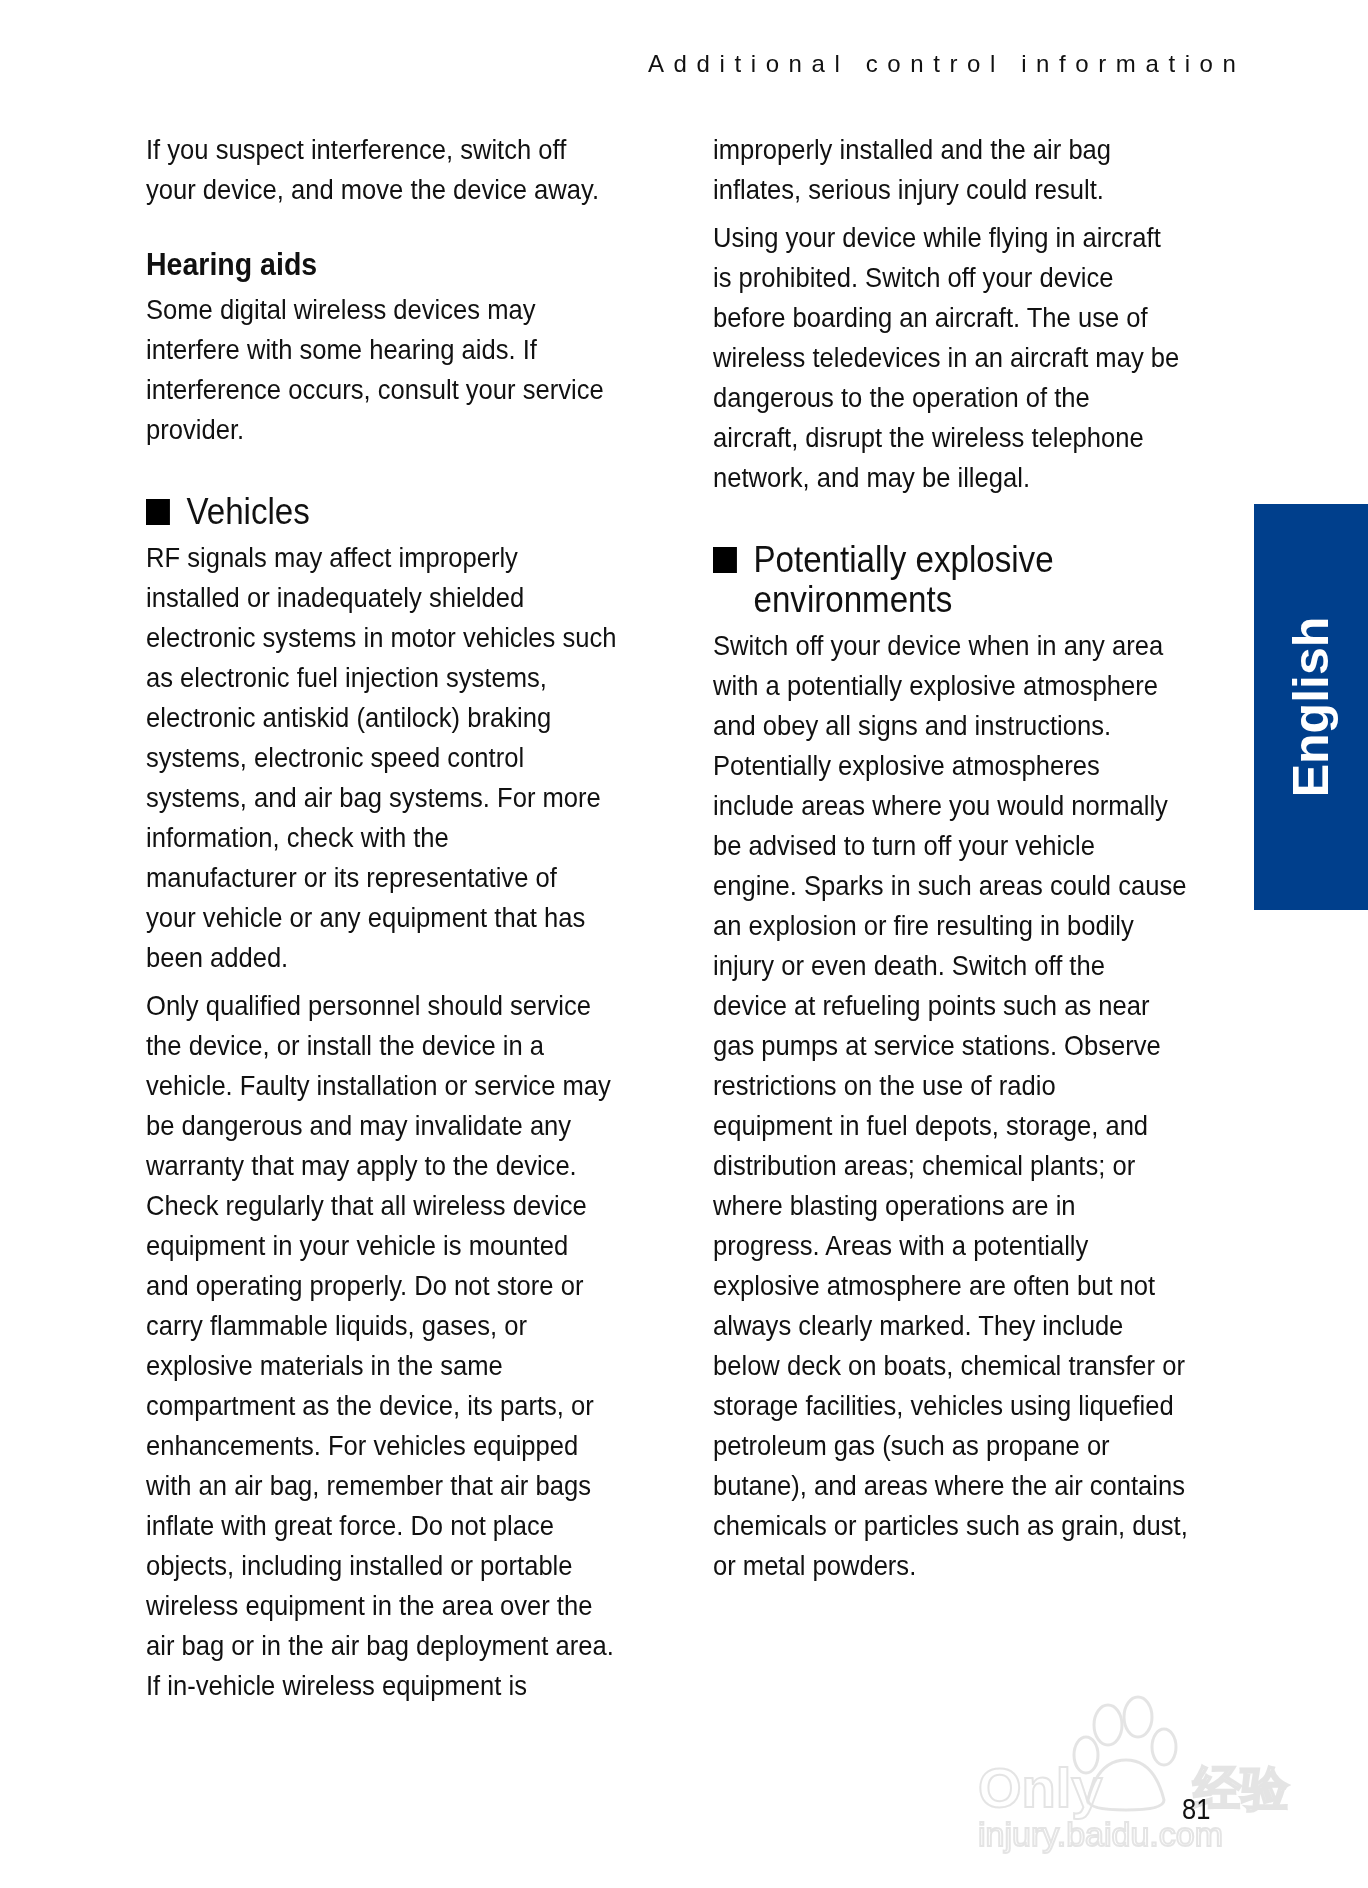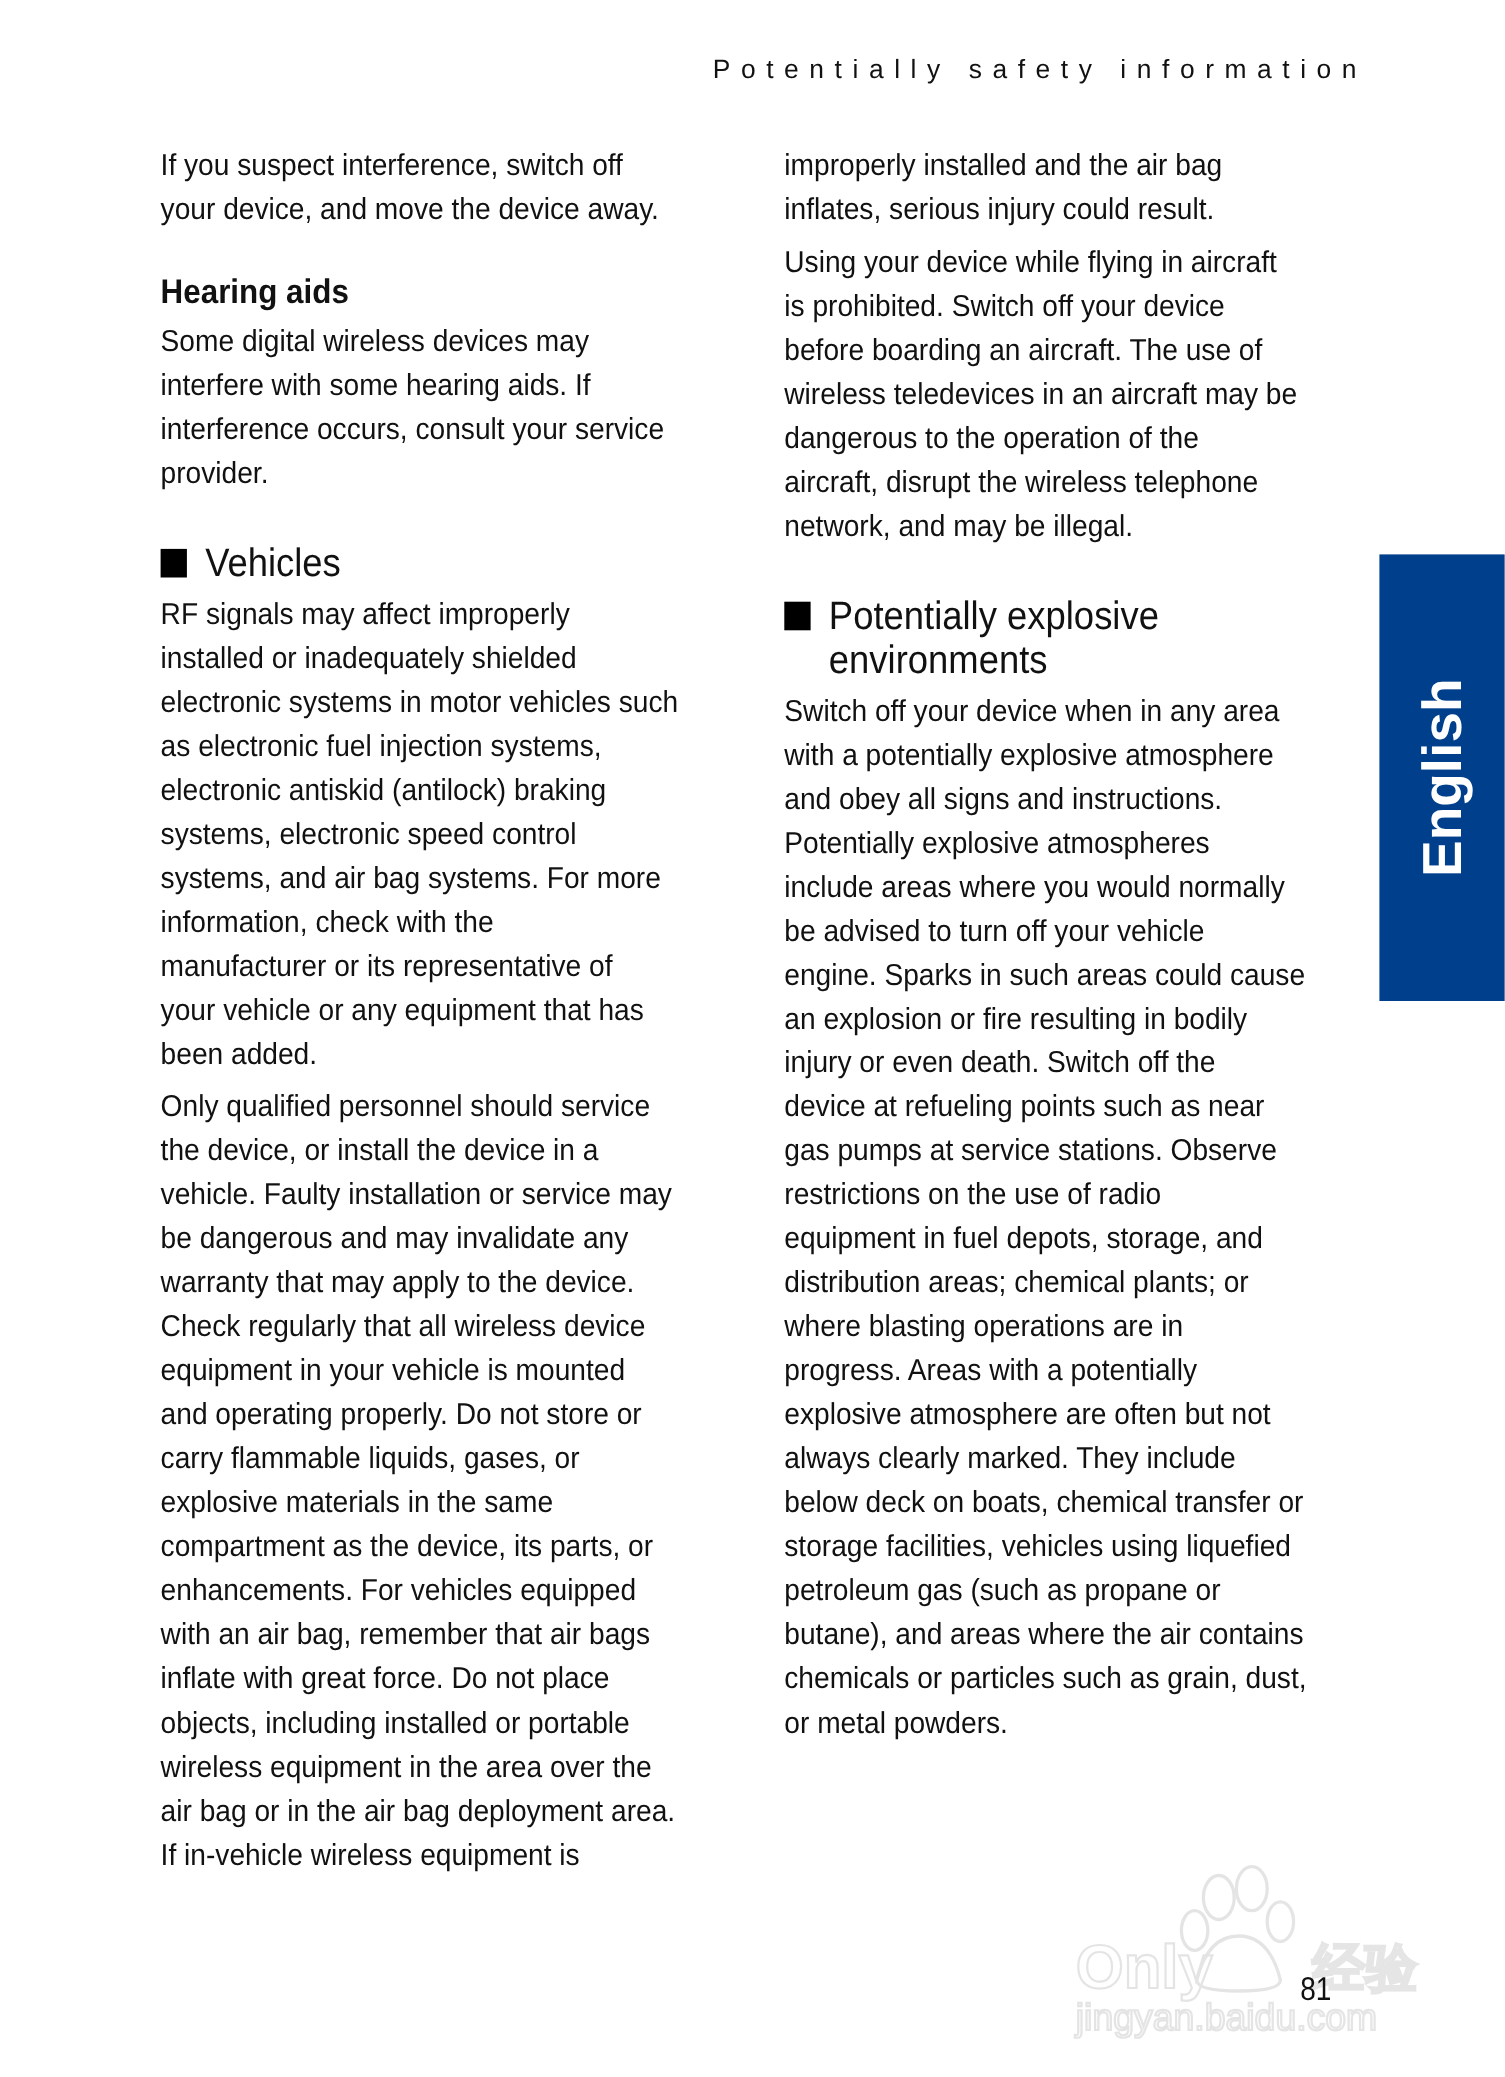--- a/index.html
+++ b/index.html
@@ -24,21 +24,21 @@
                color:#fff; font-family:"Liberation Sans", sans-serif; font-weight:bold; font-size:50px; white-space:nowrap; }
   .page-number { position:absolute; left:1182px; top:1792px; font-family:"Liberation Sans", sans-serif;
                  font-size:30px; color:#111; transform:scaleX(0.85); transform-origin:left top; }
   .watermark { position:absolute; left:968px; top:1685px; width:320px; height:180px; opacity:0.55; pointer-events:none; }
   .wm-text { position:absolute; font-family:"Liberation Sans", sans-serif; color:transparent;
              -webkit-text-stroke:2px #cfcfcf; white-space:nowrap; }
 </style>
 </head>
 <body>
 
-<div class="header">Potentially safety information</div>
+<div class="header">Additional control information</div>
 
 <div class="col col-left">
   <div id="left-intro">
       <div class="line narrow" style="top: 130px;">If you suspect interference, switch off</div>
       <div class="line narrow" style="top: 170px;">your device, and move the device away.</div>
     </div>
 
   <div class="subhead" style="top:245px;">Hearing aids</div>
   <div id="left-hearing">
       <div class="line narrow" style="top: 290px;">Some digital wireless devices may</div>
@@ -145,16 +145,16 @@
     <g fill="none" stroke="#cfcfcf" stroke-width="3">
       <ellipse cx="140" cy="40" rx="14" ry="20"></ellipse>
       <ellipse cx="170" cy="32" rx="14" ry="20"></ellipse>
       <ellipse cx="118" cy="70" rx="12" ry="18"></ellipse>
       <ellipse cx="196" cy="62" rx="12" ry="18"></ellipse>
       <path d="M120 115 Q130 75 158 75 Q186 75 196 115 Q196 125 158 125 Q120 125 120 115 Z"></path>
     </g>
   </svg>
   <span class="wm-text" style="left:10px; top:70px; font-size:56px; font-weight:bold;">Only</span>
   <span class="wm-text" style="left:225px; top:72px; font-size:48px; font-weight:bold;">经验</span>
-  <span class="wm-text" style="left:10px; top:130px; font-size:34px;">jingyan.baidu.com</span>
+  <span class="wm-text" style="left:10px; top:130px; font-size:34px;">injury.baidu.com</span>
 </div>
 
 <div class="page-number">81</div>
 
 </body></html>

